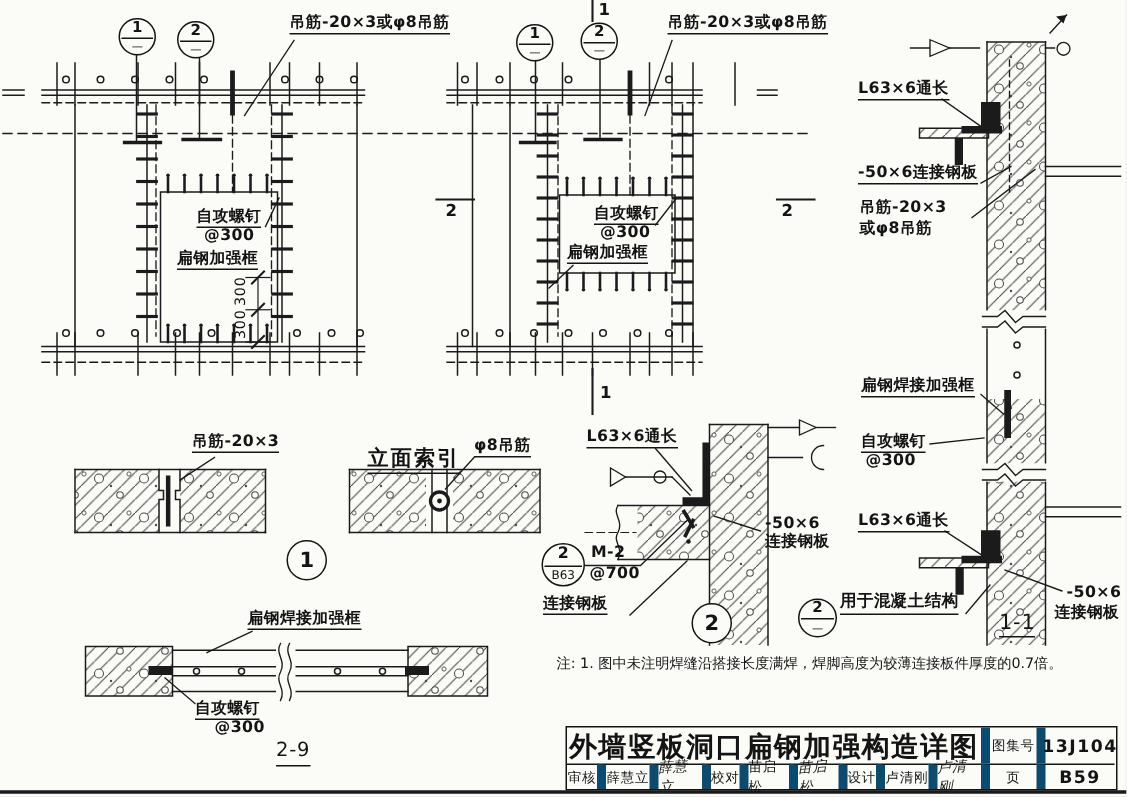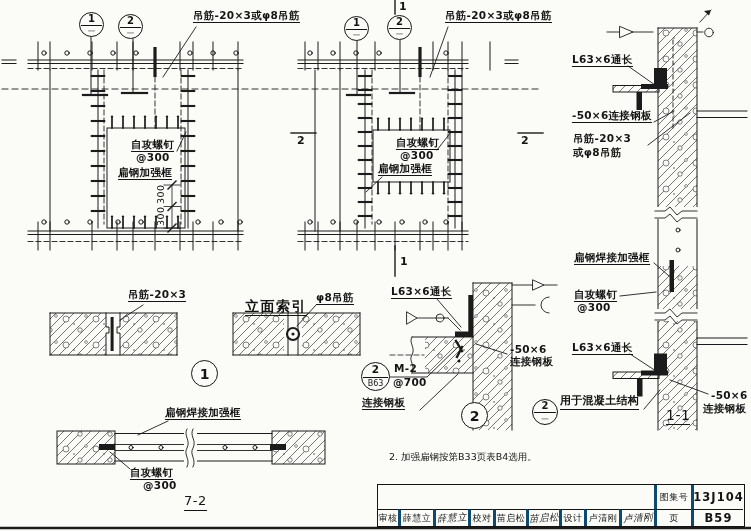--- a/index.html
+++ b/index.html
@@ -14,21 +14,21 @@
   .dim{position:absolute;font-size:9.5px;transform:rotate(-90deg);transform-origin:left top;letter-spacing:.5px;}
   .cn{position:absolute;width:27px;height:27px;border:1.6px solid #141414;border-radius:50%;
       background:#fbfbf8;display:flex;align-items:center;justify-content:center;
       font-size:14px;font-weight:700;box-sizing:border-box;}
   .fb{position:absolute;width:25px;height:25px;border:1.4px solid #141414;border-radius:50%;
       background:#fbfbf8;box-sizing:border-box;}
   .fb:after{content:"";position:absolute;left:1px;right:1px;top:50%;border-top:1.2px solid #141414;}
   .fb .t{position:absolute;top:0;left:0;right:0;text-align:center;font-size:10px;font-weight:700;line-height:11px;}
   .fb .b{position:absolute;bottom:0;left:0;right:0;text-align:center;font-size:7.5px;line-height:10px;}
   .tb{position:absolute;left:377px;top:484px;width:368px;height:43px;border:1.5px solid #141414;box-sizing:border-box;}
-  .tb .cell{position:absolute;box-sizing:border-box;border-left:3px solid #0c4a6e;
+  .tb .cell{position:absolute;box-sizing:border-box;border-left:6px solid #0c4a6e;
             display:flex;align-items:center;justify-content:center;font-size:9px;letter-spacing:.5px;}
   .tb .r1{top:0;height:24px;}
   .tb .r2{top:24px;height:17px;border-top:1px solid #141414;}
   .tb .big{font-size:18.5px;font-weight:700;letter-spacing:1px;}
   .tb .val{font-size:11.5px;font-weight:600;letter-spacing:1px;}
   .sig{font-style:italic;transform:rotate(-4deg);font-size:9.5px;color:#222;}
   .nt{position:absolute;font-size:9.5px;letter-spacing:0;color:#141414;white-space:nowrap;}
 </style>
 </head>
 <body>
@@ -474,42 +474,45 @@
 <div class="lb" style="left:394px;top:362px;">M-2</div>
 <div class="lb" style="left:393px;top:376px;">@700</div>
 <div class="lb ul" style="left:362px;top:396px;">连接钢板</div>
 <div class="cn" style="left:461px;top:402px;">
       <span>2</span>
     </div>
 
 <div class="lb ul" style="left:165px;top:406px;">扁钢焊接加强框</div>
 <div class="lb ul" style="left:130px;top:466px;">自攻螺钉</div>
 <div class="lb" style="left:143px;top:479px;">@300</div>
-<div class="lb sec ul" style="left:184px;top:494px;">7-2</div>
+<div class="lb sec ul" style="left:184px;top:494px;">2-9</div>
 
 <div class="lb ul" style="left:572px;top:53px;">L63×6通长</div>
 <div class="lb ul" style="left:572px;top:109px;">-50×6连接钢板</div>
 <div class="lb" style="left:573px;top:132px;">吊筋-20×3</div>
 <div class="lb" style="left:573px;top:146px;">或φ8吊筋</div>
 <div class="lb ul" style="left:574px;top:251px;">扁钢焊接加强框</div>
 <div class="lb ul" style="left:574px;top:288px;">自攻螺钉</div>
 <div class="lb" style="left:577px;top:301px;">@300</div>
 <div class="lb ul" style="left:572px;top:341px;">L63×6通长</div>
 <div class="fb" style="left:532px;top:399px;width:26px;height:26px;">
       <span class="t">2</span>
       <span class="b">—</span>
     </div>
 <div class="lb ul" style="left:560px;top:395px;font-size:11px;">用于混凝土结构</div>
 <div class="lb" style="left:711px;top:389px;">-50×6</div>
 <div class="lb" style="left:703px;top:402px;">连接钢板</div>
 <div class="lb sec ul" style="left:666px;top:407px;font-size:14px;">1-1</div>
 
-<div class="nt" style="left:389px;top:451px;">2. 加强扁钢按第B33页表B4选用。</div>
+<div class="nt" style="left:371px;top:436px;">注: 1. 图中未注明焊缝沿搭接长度满焊，焊脚高度为较薄连接板件厚度的0.7倍。</div>
 
 <div class="tb">
+  <div class="cell r1" style="left:0;width:276px;border-left:none;">
+        <span class="big">外墙竖板洞口扁钢加强构造详图</span>
+      </div>
   <div class="cell r1" style="left:276px;width:37px;">
         <span>图集号</span>
       </div>
   <div class="cell r1" style="left:313px;width:52px;">
         <span class="val">13J104</span>
       </div>
   <div class="cell r2" style="left:0;width:20px;border-left:none;">
         <span>审核</span>
       </div>
   <div class="cell r2" style="left:20px;width:35px;">

